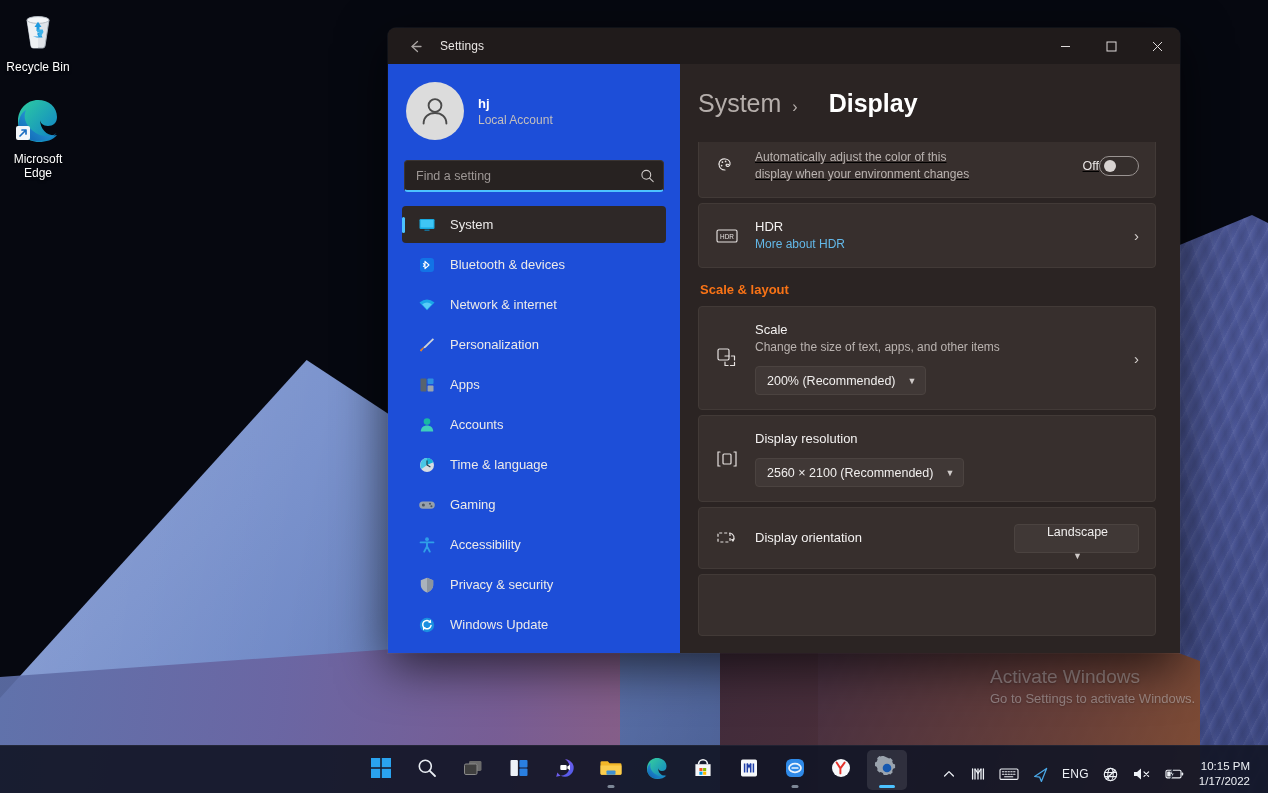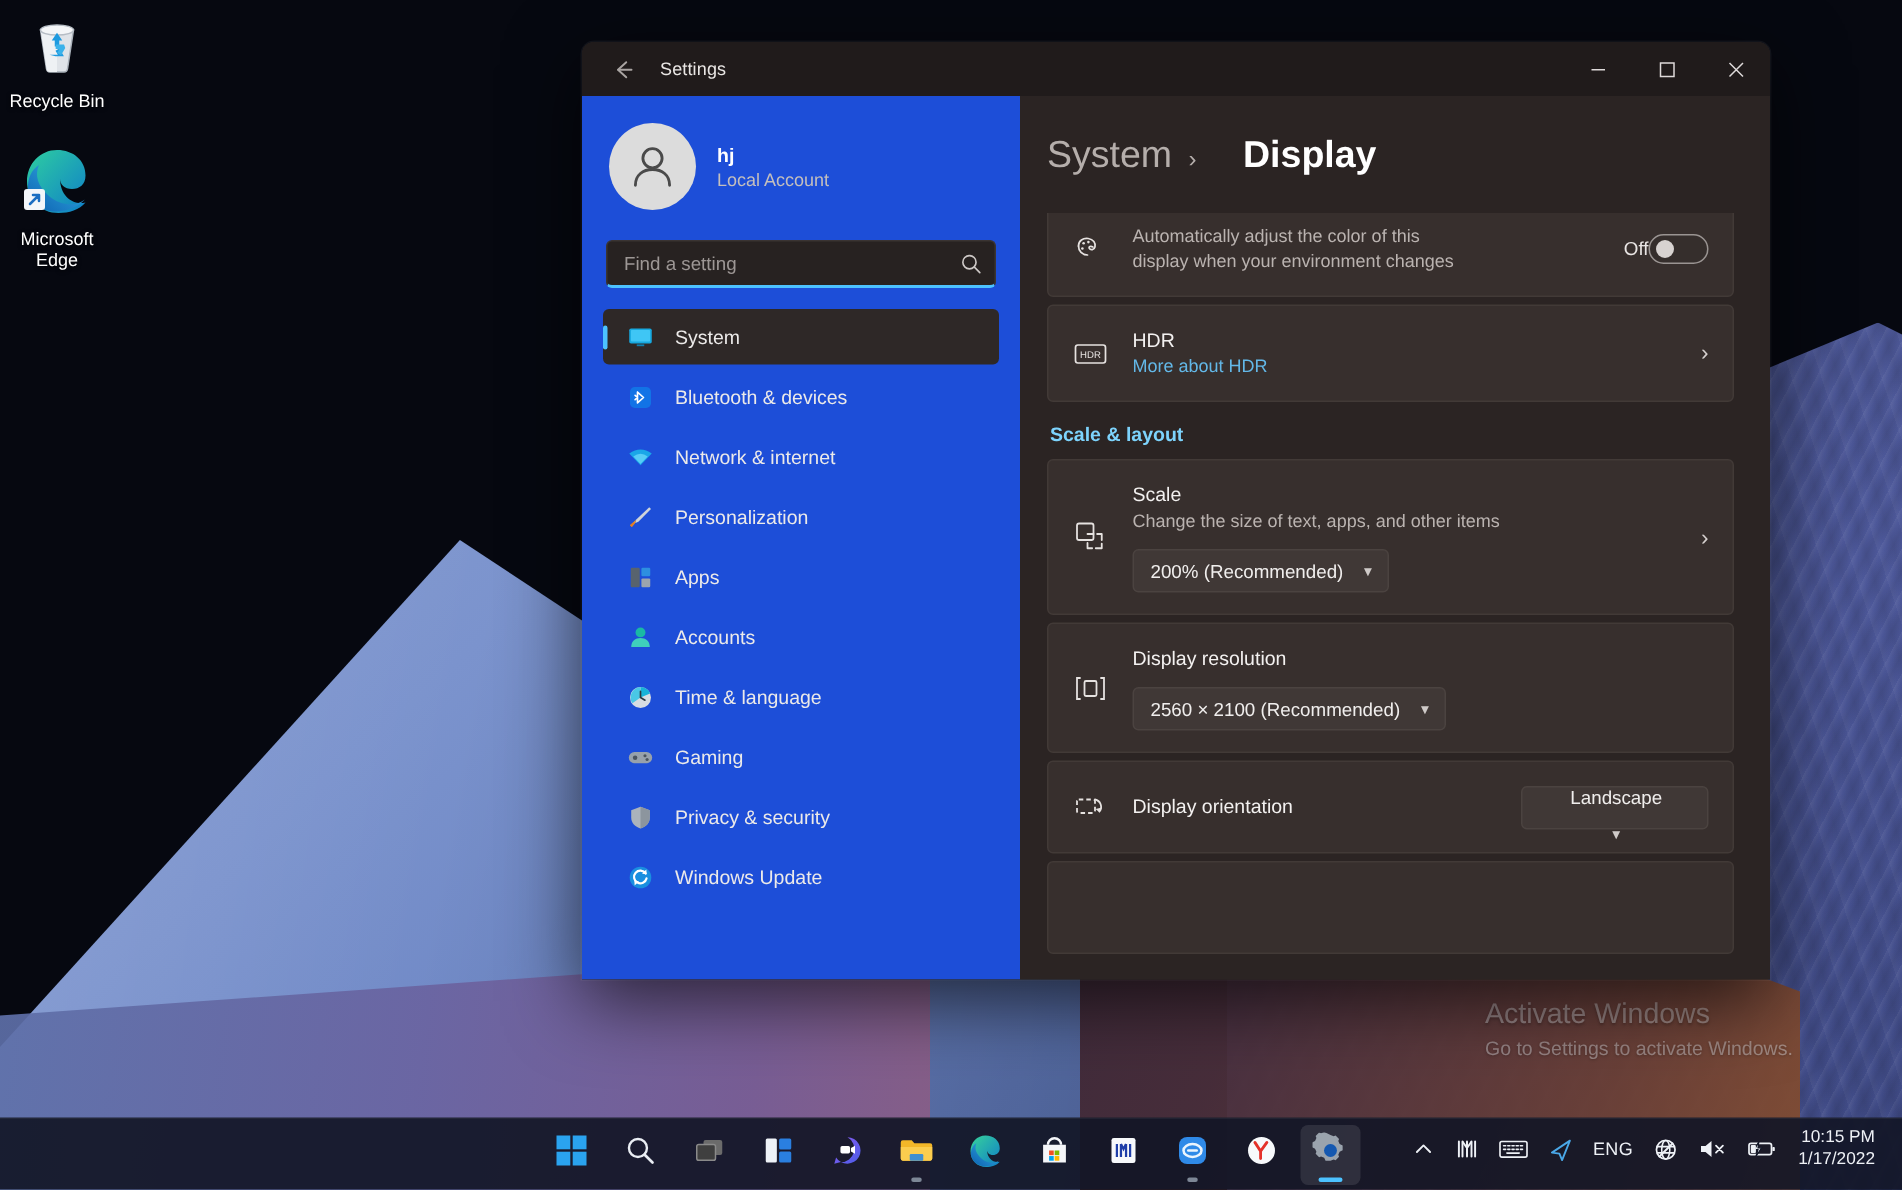--- a/index.html
+++ b/index.html
@@ -227,21 +227,21 @@
     color: #e6e2e0;
   }
   .card-main { flex: 1; min-width: 0; }
   .card-title { font-size: 13px; color: #f3f1f0; line-height: 18px; }
   .card-sub { font-size: 12px; color: #bab3b0; line-height: 17px; }
   .card-link { font-size: 12px; color: #63b8e8; line-height: 17px; }
   .chevron-right { color: #d6d1cf; font-size: 15px; padding-left: 8px; }
 
   .section-title {
     font-size: 13px; font-weight: bold;
-    color: #7dd3fc;
+    color: #f97316;
     margin: 14px 0 9px 2px;
   }
 
   .combo {
     height: 29px;
     background: #403836;
     border: 1px solid #4b4340;
     border-radius: 4px;
     display: inline-flex; align-items: center;
     padding: 0 9px 0 11px;
@@ -260,21 +260,21 @@
     border: 1px solid #9a9492;
     background: #352e2c;
     position: relative;
   }
   .toggle .knob {
     position: absolute; left: 4px; top: 50%;
     transform: translateY(-50%);
     width: 12px; height: 12px; border-radius: 50%;
     background: #d8d3d1;
   }
-  .card-clipped { margin-top: -30px; }
+  .card-clipped { margin-top: -30px; text-decoration: underline; }
 
   
   #activate-watermark {
     position: absolute;
     left: 990px; top: 664px;
     color: rgba(225,225,230,0.44);
     text-shadow: 0 1px 2px rgba(0,0,0,0.25);
     pointer-events: none;
   }
   #activate-title { font-size: 19px; line-height: 25px; }
@@ -304,21 +304,21 @@
     position: absolute; bottom: 2px; left: 50%;
     transform: translateX(-50%);
     height: 3px; border-radius: 2px; background: #7d8796;
   }
   .tb-app .ind.small { width: 7px; }
   .tb-app .ind.wide { width: 16px; background: #4cc2ff; }
 
   #tray {
     position: absolute; right: 0; top: 0;
     height: 48px;
-    display: flex; align-items: flex-start;
+    display: flex; align-items: flex-end;
     gap: 3px; padding-right: 10px;
   }
   .tray-item {
     height: 40px; min-width: 26px;
     display: flex; align-items: center; justify-content: center;
     padding: 0 5px;
     border-radius: 4px;
     color: #eef1f6;
   }
   #tray-lang { font-size: 12px; letter-spacing: .3px; }
@@ -519,20 +519,30 @@
               <svg width="18" height="18" viewBox="0 0 18 18">
                 <rect x="1.2" y="5.4" width="15.6" height="7.4" rx="3.7" fill="#97a1ab"></rect>
                 <circle cx="5.4" cy="9.1" r="1.5" fill="#4a545e"></circle>
                 <circle cx="12" cy="7.8" r="1.05" fill="#4a545e"></circle>
                 <circle cx="13.4" cy="10.3" r="1.05" fill="#4a545e"></circle>
               </svg>
             </span>
             <span>Gaming</span>
           </div>
 
+          <div class="nav-item">
+            <span class="nav-icon">
+              <svg width="18" height="18" viewBox="0 0 18 18">
+                <circle cx="9" cy="3.2" r="1.9" fill="#2f9fe8"></circle>
+                <path d="M2.6 6.4 L15.4 6.4" stroke="#2f9fe8" stroke-width="1.9" stroke-linecap="round"></path>
+                <path d="M9 6.4 L9 10.4 M9 10.4 L6.2 15.6 M9 10.4 L11.8 15.6" stroke="#2f9fe8" stroke-width="1.9" fill="none" stroke-linecap="round"></path>
+              </svg>
+            </span>
+            <span>Accessibility</span>
+          </div>
 
           <div class="nav-item">
             <span class="nav-icon">
               <svg width="18" height="18" viewBox="0 0 18 18">
                 <path d="M9 1.8 L15.2 4.2 L15.2 9 C15.2 12.6 12.6 15.2 9 16.4 C5.4 15.2 2.8 12.6 2.8 9 L2.8 4.2 Z" fill="#aab3bc"></path>
                 <path d="M9 1.8 L15.2 4.2 L15.2 9 C15.2 12.6 12.6 15.2 9 16.4 Z" fill="#8c959e"></path>
               </svg>
             </span>
             <span>Privacy &amp; security</span>
           </div>

